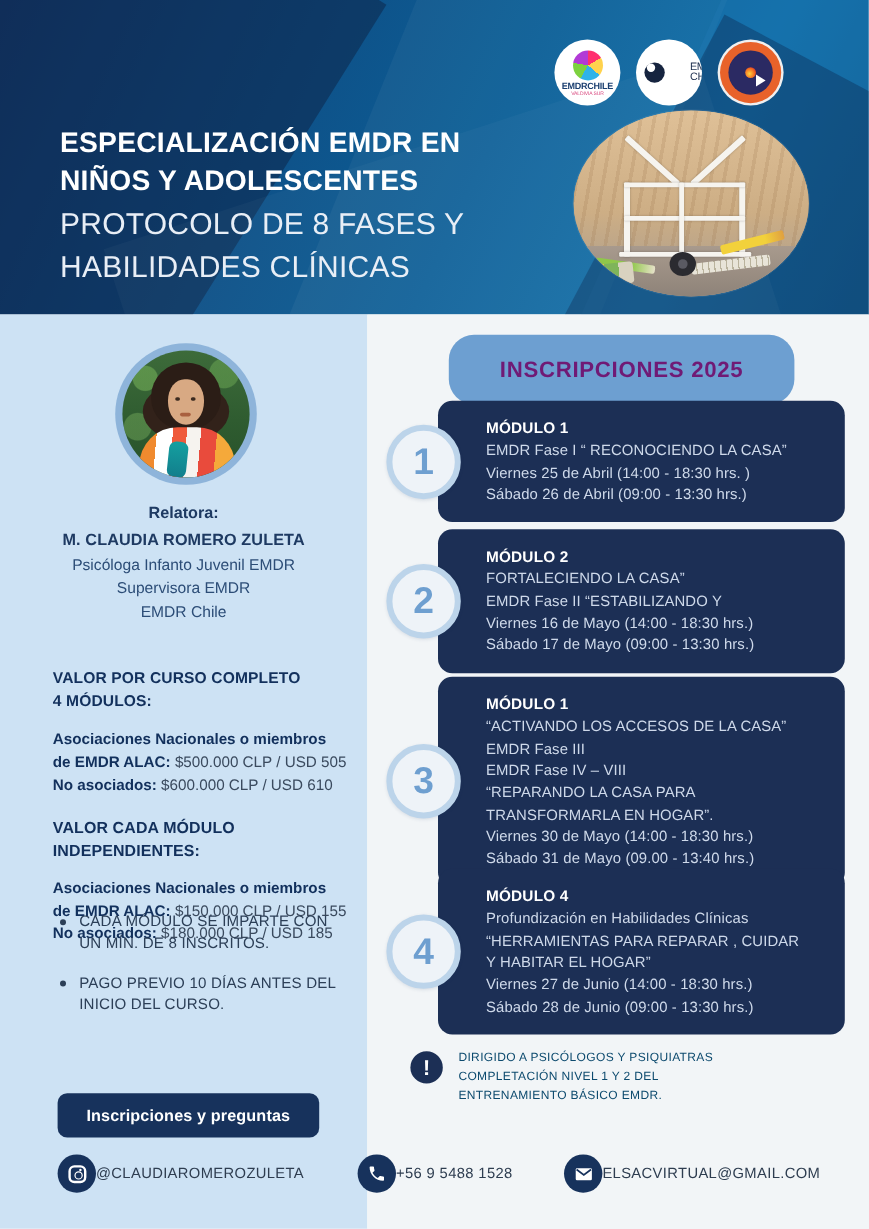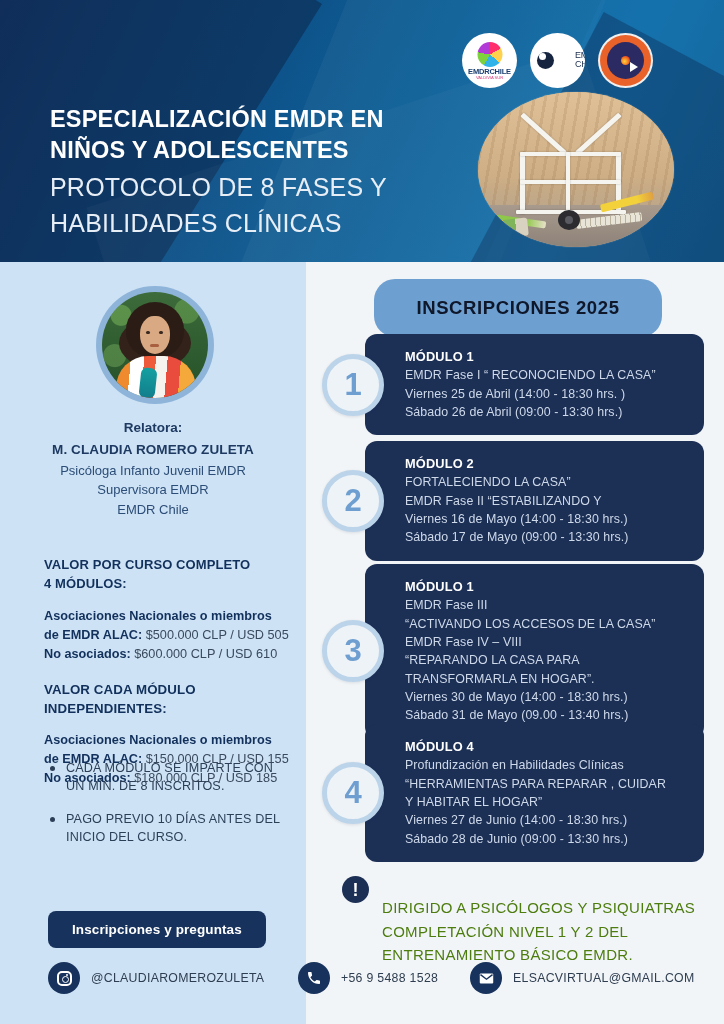--- a/index.html
+++ b/index.html
@@ -305,21 +305,21 @@
   .right-col {
     position: absolute; left: 306px; top: 262px;
     width: 418px; height: 762px;
     background: #f2f5f7;
   }
   .banner-insc {
     position: absolute; left: 68px; top: 17px;
     width: 288px; height: 58px;
     background: #6d9fd1;
     border-radius: 21px;
-    color: #0f172a;
+    color: #701a75;
     font-size: 18.5px; font-weight: bold;
     letter-spacing: 0.6px;
     display: flex; align-items: center; justify-content: center;
   }
 
   .module {
     position: absolute; left: 59px;
     width: 339px;
     background: #1c2f55;
     border-radius: 12px;
@@ -349,31 +349,31 @@
   }
   .note-icon {
     flex: none;
     width: 27px; height: 27px; border-radius: 50%;
     background: #1c2f55; color: #ffffff;
     display: flex; align-items: center; justify-content: center;
     font-size: 18px; font-weight: bold; line-height: 1;
     margin-top: 2px;
   }
   .note-text {
-    font-size: 15px; line-height: 1.58; color: #4d7c0f; letter-spacing: 0.3px; margin-top: 22px;
+    font-size: 10px; line-height: 1.58; color: #0c4a6e; letter-spacing: 0.3px;
   }
 
   
   .contact-row {
     position: absolute; left: 0; bottom: 22px;
     width: 724px; height: 40px;
   }
   .contact {
     position: absolute; top: 0;
-    display: flex; align-items: center; gap: 11px;
+    display: flex; align-items: center; 
   }
   .c-ig { left: 48px; }
   .c-ph { left: 298px; }
   .c-em { left: 470px; }
   .c-icon {
     width: 32px; height: 32px; border-radius: 50%;
     background: #17325c; color: #ffffff;
     display: flex; align-items: center; justify-content: center;
     flex: none;
   }
@@ -538,22 +538,22 @@
       <div class="mod-title">MÓDULO 2</div>
       <div class="mod-line">FORTALECIENDO LA CASA”</div>
       <div class="mod-line">EMDR Fase II “ESTABILIZANDO Y</div>
       <div class="mod-line">Viernes 16 de Mayo (14:00 - 18:30 hrs.)</div>
       <div class="mod-line">Sábado 17 de Mayo (09:00 - 13:30 hrs.)</div>
     </div>
 
     <div class="module" style="top:302px;">
       <div class="mod-circle">3</div>
       <div class="mod-title">MÓDULO 1</div>
+      <div class="mod-line">“ACTIVANDO LOS ACCESOS DE LA CASA”</div>
       <div class="mod-line">EMDR Fase III</div>
-      <div class="mod-line">“ACTIVANDO LOS ACCESOS DE LA CASA”</div>
       <div class="mod-line">EMDR Fase IV – VIII</div>
       <div class="mod-line">“REPARANDO LA CASA PARA</div>
       <div class="mod-line">TRANSFORMARLA EN HOGAR”.</div>
       <div class="mod-line">Viernes 30 de Mayo (14:00 - 18:30 hrs.)</div>
       <div class="mod-line">Sábado 31 de Mayo (09.00 - 13:40 hrs.)</div>
     </div>
 
     <div class="module" style="top:462px;">
       <div class="mod-circle">4</div>
       <div class="mod-title">MÓDULO 4</div>

